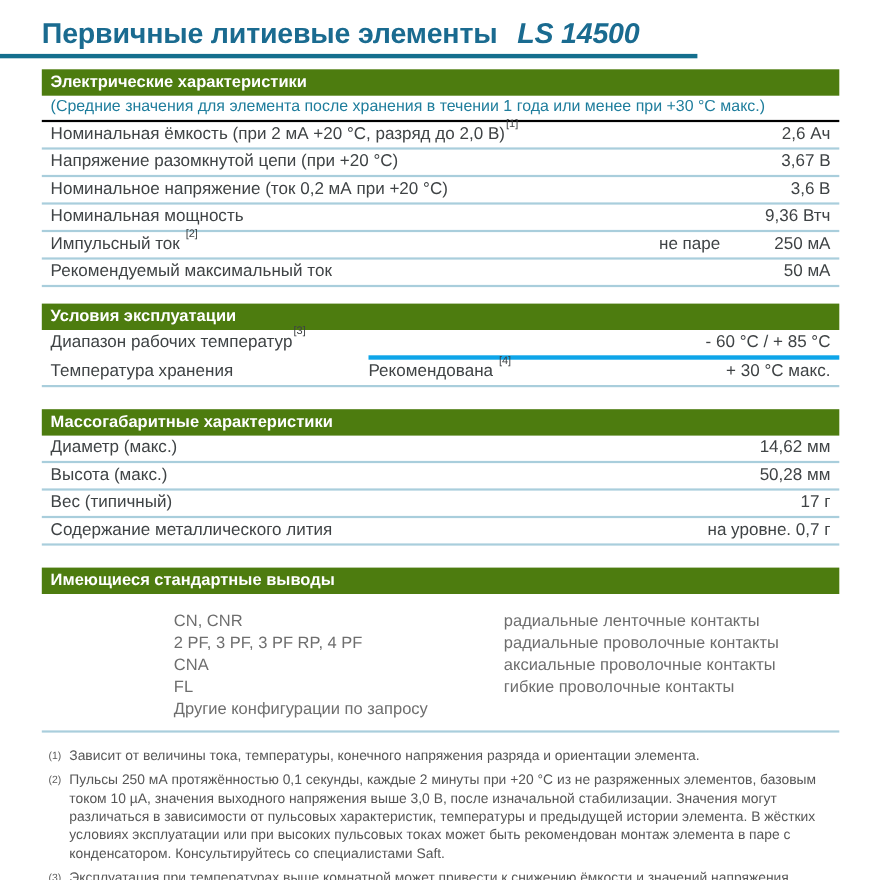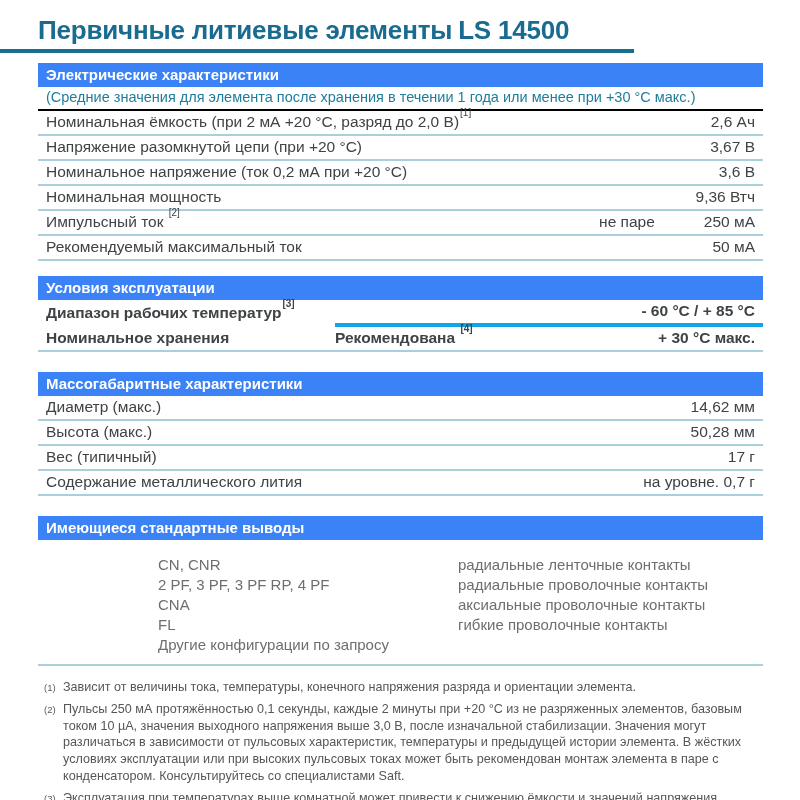--- a/index.html
+++ b/index.html
@@ -9,28 +9,28 @@
     font-family:"Liberation Sans", sans-serif; color:#3f4345;
     -webkit-font-smoothing:antialiased;
   }
   .doc { position:relative; width:800px; height:800px; }
 
   
   .page-title {
     margin:15px 0 0 38px; font-size:26px; font-weight:bold;
     color:#1a6b90; letter-spacing:-0.2px; line-height:30px;
   }
-  .page-title .model { margin-left:6px; }
+  .page-title .model { margin-left:18px;font-style:italic; }
   .title-rule { width:634px; height:4px; background:#156f8e; margin-top:4px; }
 
   .content { margin:10px 37px 0 38px; }
 
   
   .bar {
-    background:#3b82f6; color:#ffffff; font-weight:bold; font-size:15px;
+    background:#4d7c0f; color:#ffffff; font-weight:bold; font-size:15px;
     padding:3px 8px 4px; line-height:17px;
   }
   .bar.gap1 { margin-top:15px; }
   .bar.gap2 { margin-top:20px; }
 
   .subnote {
     color:#1e7d9c; font-size:14.5px; padding:2px 8px 3px;
     border-bottom:2px solid #000000; line-height:17px;
   }
 
@@ -40,21 +40,21 @@
     padding:2px 8px 3px; border-bottom:2px solid #a9cedc; line-height:18px;gap:21px;
   }
   .fill { flex:1 1 auto; }
   .val { white-space:nowrap; }
   .qual:not(:empty) { margin-right:28px; }
   sup.fnref {
     font-size:10px; line-height:0; position:relative; top:-5px; margin-left:1px;
   }
 
   
-  .cond-row { display:flex; align-items:center; font-size:15.5px; padding-left:8px; line-height:18px;font-weight:bold; }
+  .cond-row { display:flex; align-items:flex-start; font-size:15.5px; padding-left:8px; line-height:18px; }
   .cond-lbl { width:289px; flex:0 0 289px; padding:2px 0 3px; }
   .cond-rest { flex:1 1 auto; display:flex; align-items:baseline; padding:2px 8px 3px 0; }
   .cond-rest.underl { border-bottom:4px solid #0ea5e9; }
   .cond-row.full-underl { border-bottom:2px solid #a9cedc; }
 
   
   .terminals { display:flex; padding:15px 0 9px; border-bottom:2px solid #a9cedc; }
   .t-codes { margin-left:120px; width:300px; flex:0 0 300px; }
   .t-descs { flex:1 1 auto; }
   .t-line { font-size:15px; line-height:20px; color:#6e6e6e; white-space:nowrap; }
@@ -119,21 +119,21 @@
 
     <div class="cond-row">
       <div class="cond-lbl"><span>Диапазон рабочих температур</span><sup class="fnref">[3]</sup></div>
       <div class="cond-rest underl">
         <span><span></span><sup class="fnref"></sup></span>
         <span class="fill"></span>
         <span class="val">- 60 °C / + 85 °C</span>
       </div>
     </div>
     <div class="cond-row full-underl">
-      <div class="cond-lbl"><span>Номинальное хранения</span><sup class="fnref"></sup></div>
+      <div class="cond-lbl"><span>Температура хранения</span><sup class="fnref"></sup></div>
       <div class="cond-rest">
         <span><span>Рекомендована </span><sup class="fnref">[4]</sup></span>
         <span class="fill"></span>
         <span class="val">+ 30 °C макс.</span>
       </div>
     </div>
 
     <div class="bar gap2">Массогабаритные характеристики</div>
 
     <div class="row">

